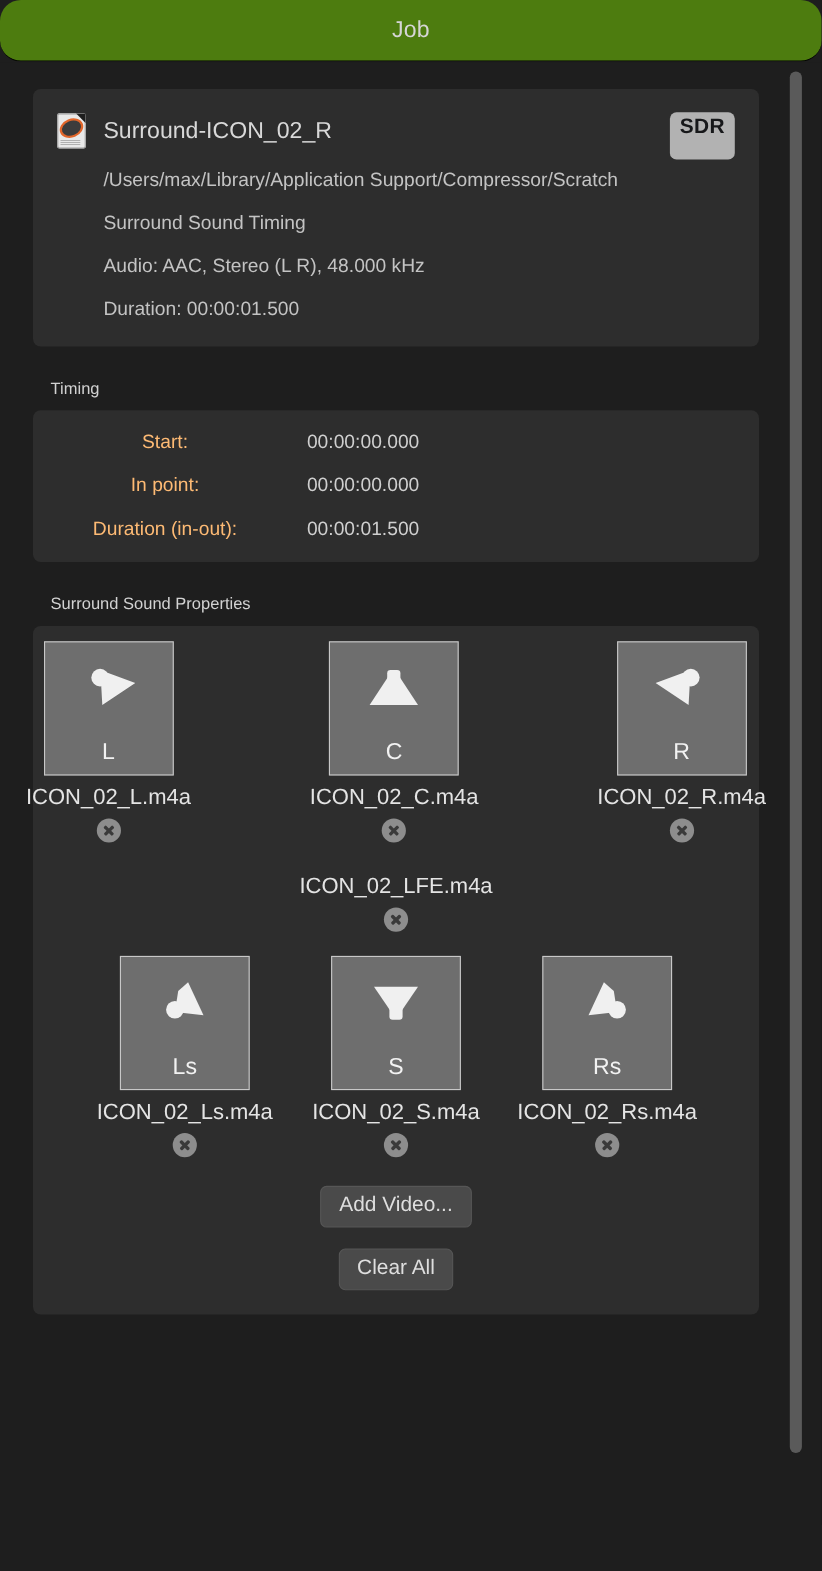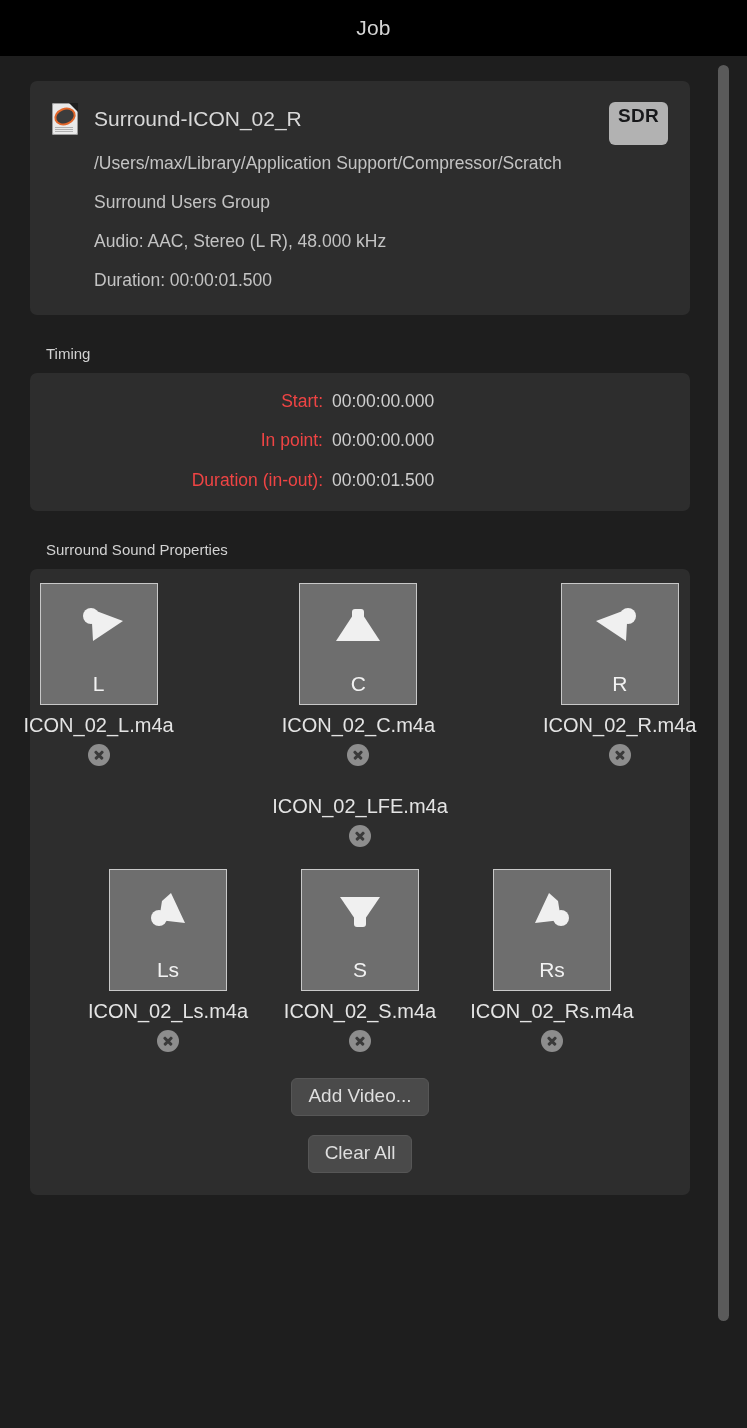--- a/index.html
+++ b/index.html
@@ -12,23 +12,23 @@
   #root {
     position: relative;
     width: 747px; height: 1428px;
     background: #1e1e1e;
   }
 
   
   .titlebar {
     position: absolute; left: 0; top: 0;
     width: 747px; height: 56px;
-    background: #000000;
+    background: #4d7c0f;
     border-bottom: 1px solid #000;
-    display: flex; align-items: center; justify-content: center;
+    display: flex; align-items: center; justify-content: center; border-radius: 19px;
   }
   .titlebar .title {
     font-size: 21px; color: #d5d5d5; letter-spacing: .2px;
   }
 
   
   .scroll-area {
     position: absolute; left: 0; top: 57px;
     width: 747px; height: 1371px;
     background: #1e1e1e;
@@ -123,22 +123,22 @@
   
   .timing-card { padding: 20px 0 22px 0; }
   .timing-row {
     display: flex;
     font-size: 17.5px;
     line-height: 1.0;
     margin-bottom: 22px;
   }
   .timing-row:last-child { margin-bottom: 0; }
   .timing-label {
-    width: 302px; text-align: right;
-    color: #ef4444; padding-right: 9px;
+    width: 249px; text-align: center;
+    color: #fdba74; padding-right: 9px;
   }
   .timing-value { color: #cfcfcf; }
 
   
   .surround-card { padding: 14px 0 22px 0; }
   .chan-row {
     display: flex; justify-content: center;
     gap: 108px;
     margin-bottom: 8px;
   }
@@ -230,21 +230,21 @@
           <div class="doc-icon">
             <div class="page"></div>
             <div class="disc"></div>
             <div class="lines"></div>
             <div class="fold"></div>
           </div>
           <div class="fileinfo-name">Surround-ICON_02_R</div>
         </div>
 
         <div class="fileinfo-line">/Users/max/Library/Application Support/Compressor/Scratch</div>
-        <div class="fileinfo-line">Surround Users Group</div>
+        <div class="fileinfo-line">Surround Sound Timing</div>
         <div class="fileinfo-line">Audio: AAC, Stereo (L R), 48.000 kHz</div>
         <div class="fileinfo-line">Duration: 00:00:01.500</div>
       </div>
 
       <div class="section-title">Timing</div>
 
       <div class="card timing-card">
         <div class="timing-row">
           <div class="timing-label">Start:</div>
           <div class="timing-value">00:00:00.000</div>

